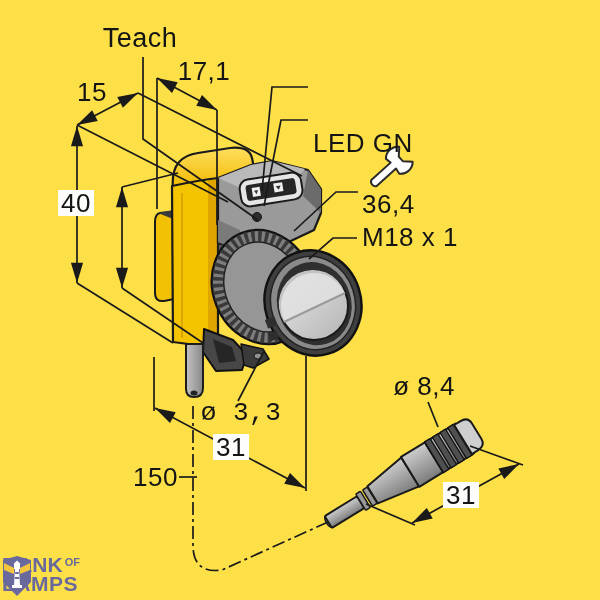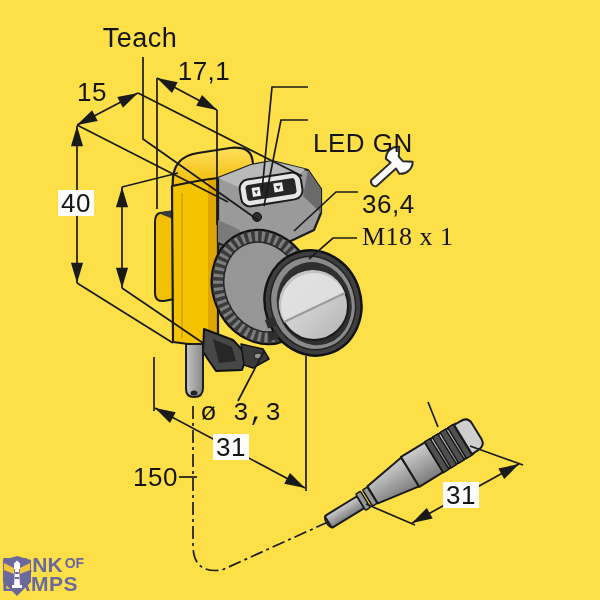--- a/index.html
+++ b/index.html
@@ -14,21 +14,21 @@
   }
   .lbl.left{transform:translate(0,-50%);}
   .lbl.right{transform:translate(-100%,-50%);}
   .lbl.halo{background:#fdfdfc;padding:0 3px;}
   .watermark{
     position:absolute;left:2px;top:555px;display:flex;align-items:flex-start;gap:4px;
   }
   .wm-text{color:#6a699e;font-weight:bold;line-height:0.92;}
   .wm-row1{display:flex;align-items:flex-start;}
   .wm-bank{font-size:21px;}
-  .wm-of{font-size:14px;margin-top:2px;margin-left:2px;}
+  .wm-of{font-size:11px;margin-top:2px;margin-left:2px;}
   .wm-lamps{font-size:21px;letter-spacing:0.5px;}
 </style>
 </head>
 <body>
 
 <div class="canvas">
 
 <svg width="600" height="600" viewBox="0 0 600 600">
   <defs>
     <marker id="arr" viewBox="0 0 12 8" refX="11.4" refY="4" markerWidth="13" markerHeight="8.7" orient="auto-start-reverse">
@@ -171,24 +171,25 @@
     <path d="M 0,-4 L 26,-4 L 25,-10 A 12,12 0 0 1 43,-10 L 36,-3 L 36,3 L 43,10 A 12,12 0 0 1 25,10 L 26,4 L 0,4 A 4.5,4.5 0 0 1 0,-4 Z" fill="#ffffff" stroke="#2a2a2a" stroke-width="2" stroke-linejoin="round"></path>
   </g>
 </svg>
 
 <div class="lbl" style="left:140px;top:38px;font-size:27px;">Teach</div>
 <div class="lbl" style="left:204px;top:71px;text-align:right;">17,1</div>
 <div class="lbl" style="left:92px;top:92px;">15</div>
 <div class="lbl halo" style="left:76px;top:203px;">40</div>
 <div class="lbl left" style="left:313px;top:108px;margin-top:35px;">LED GN</div>
 <div class="lbl left" style="left:362px;top:204px;">36,4</div>
-<div class="lbl left" style="left:362px;top:237px;font-family:Liberation Serif, serif;">M18 x 1</div>
+<div class="lbl left" style="left:362px;top:237px;">M18 x 1</div>
 <div class="lbl" style="left:241px;top:413px;font-family:Liberation Mono, monospace;">ø 3,3</div>
 <div class="lbl halo" style="left:231px;top:447px;">31</div>
 <div class="lbl right" style="left:178px;top:477px;">150</div>
+<div class="lbl" style="left:424px;top:386px;">ø 8,4</div>
 <div class="lbl halo" style="left:461px;top:495px;">31</div>
 
 <div class="watermark">
   <svg width="30" height="42" viewBox="0 0 30 42">
     <path d="M1,5 L15,1 L29,5 L29,27 L15,41 L1,27 Z" fill="#6a699e"></path>
     <path d="M2,8 L12,13 L12,19 L2,15 Z" fill="#f2c53d"></path>
     <path d="M28,8 L18,13 L18,19 L28,15 Z" fill="#f2c53d"></path>
     <path d="M12,30 L18,30 L17,14 L13,14 Z" fill="#ffffff"></path>
     <rect x="12" y="9" width="6" height="5" fill="#ffffff"></rect>
     <path d="M11.5,9 L15,5.5 L18.5,9 Z" fill="#ffffff"></path>

